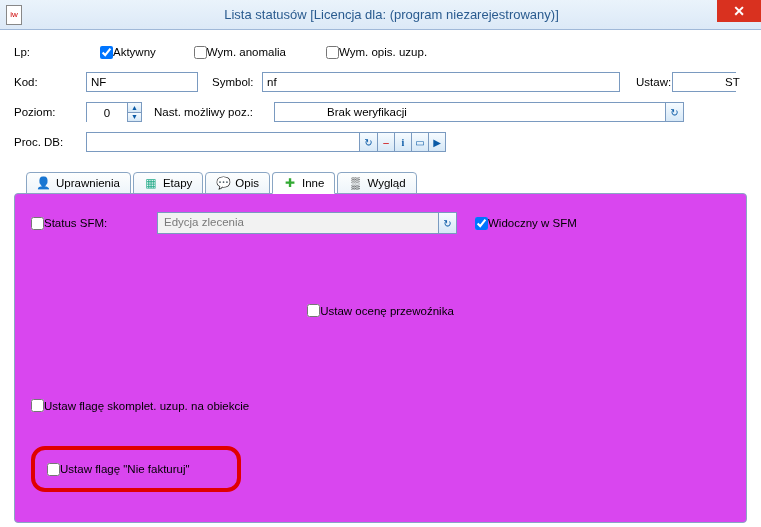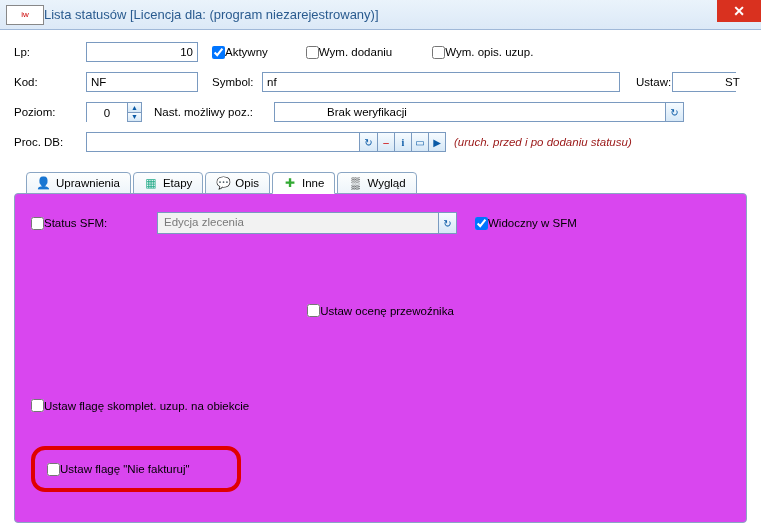--- a/index.html
+++ b/index.html
@@ -1,21 +1,21 @@
 <!DOCTYPE html>
 <html><head>
   <meta charset="utf-8">
   <style>
     * { box-sizing: border-box; margin: 0; padding: 0; font-family: Tahoma, Arial, sans-serif; font-size: 11.5px; }
     body { background: #fff; width: 761px; height: 527px; overflow: hidden; }
 
     
     .titlebar { height: 30px; background: linear-gradient(#eaf3fb,#dce9f7); display: flex; align-items: center; position: relative; border-bottom: 1px solid #a0b8d8; }
-    .titlebar .icon-box { width: 38px; height: 20px; margin-left: 6px; background: #fff; border: 1px solid #888; display:flex;align-items:center;justify-content:center;font-size:8px;color:#c00;}
-    .titlebar .title { flex:1; color:#2a5b8f; font-size:13px; }
+    .titlebar .icon-box { width: 16px; height: 20px; margin-left: 6px; background: #fff; border: 1px solid #888; display:flex;align-items:center;justify-content:center;font-size:8px;color:#c00;}
+    .titlebar .title { flex:1; text-align:center; color:#2a5b8f; font-size:13px; }
     .titlebar .close { position:absolute; right:0; top:0; width:44px; height:22px; background:#d9311f; color:#fff; display:flex;align-items:center;justify-content:center;font-size:14px;font-weight:bold; cursor:pointer;}
 
     .content { padding: 10px 14px 0 14px; border-radius: 14px; }
 
     .row { display:flex; align-items:center; margin-bottom:6px; height:24px;}
     .lbl { width:72px; color:#000; }
     input[type="text"]{ height:20px; border:1px solid #7a9ac0; padding:1px 4px; background:#fff; }
     .num-right{ text-align:right;}
     .chk { display:inline-flex; align-items:center; margin-right:18px;}
     .chk input{ width:13px;height:13px;}
@@ -62,30 +62,29 @@
 <div class="titlebar">
   <div class="icon-box">iw</div>
   <div class="title">Lista statusów  [Licencja dla: (program niezarejestrowany)]</div>
   <div class="close">✕</div>
 </div>
 
 <div class="content">
 
   <div class="row">
     <span class="lbl">Lp:</span>
-    <input type="text" class="num-right" style="width: 112px;" value="10">
     <span style="width:14px"></span>
     <label class="chk">
         <input type="checkbox" checked="" style="">
         <span>Aktywny</span>
       </label>
     <span style="width:20px"></span>
     <label class="chk">
         <input type="checkbox" style="">
-        <span>Wym. dodaniu</span>
+        <span>Wym. anomalia</span>
       </label>
     <span style="width:22px"></span>
     <label class="chk">
         <input type="checkbox" style="">
         <span>Wym. opis. uzup.</span>
       </label>
   </div>
 
   <div class="row">
     <span class="lbl">Kod:</span>
@@ -123,21 +122,20 @@
     <div class="combo" style="width:292px">
       <input type="text" value="" style="">
       <div class="btn">↻</div>
     </div>
     <div class="ico-row">
       <div class="ico-btn red">–</div>
       <div class="ico-btn info">i</div>
       <div class="ico-btn">▭</div>
       <div class="ico-btn">▶</div>
     </div>
-    <span class="proc-note">(uruch. przed i po dodaniu statusu)</span>
   </div>
 
   <div class="tabs">
     <div class="tabstrip">
       <div class="tab">
           <span class="ticon">👤</span>
           <span>Uprawnienia</span>
         </div>
       <div class="tab">
           <span class="ticon" style="color:#2a8">▦</span>

